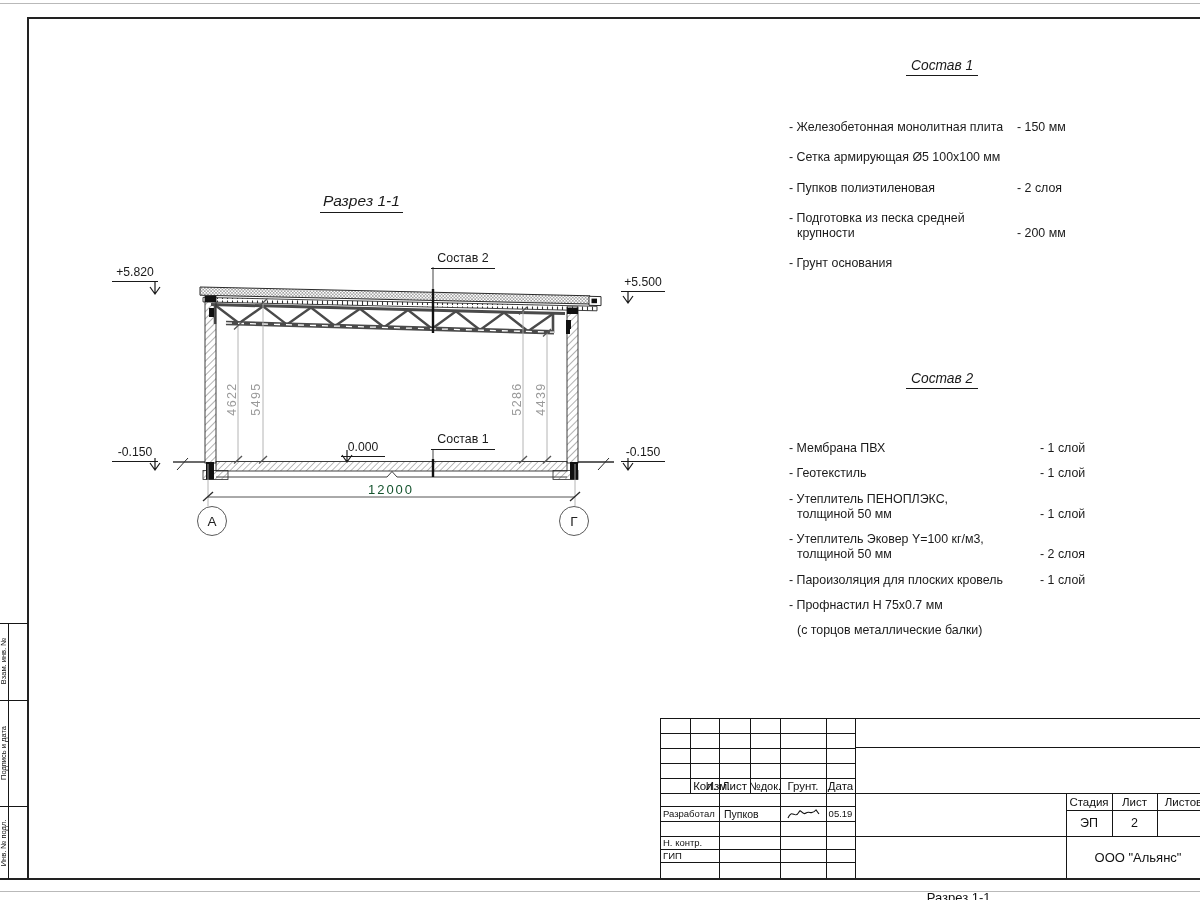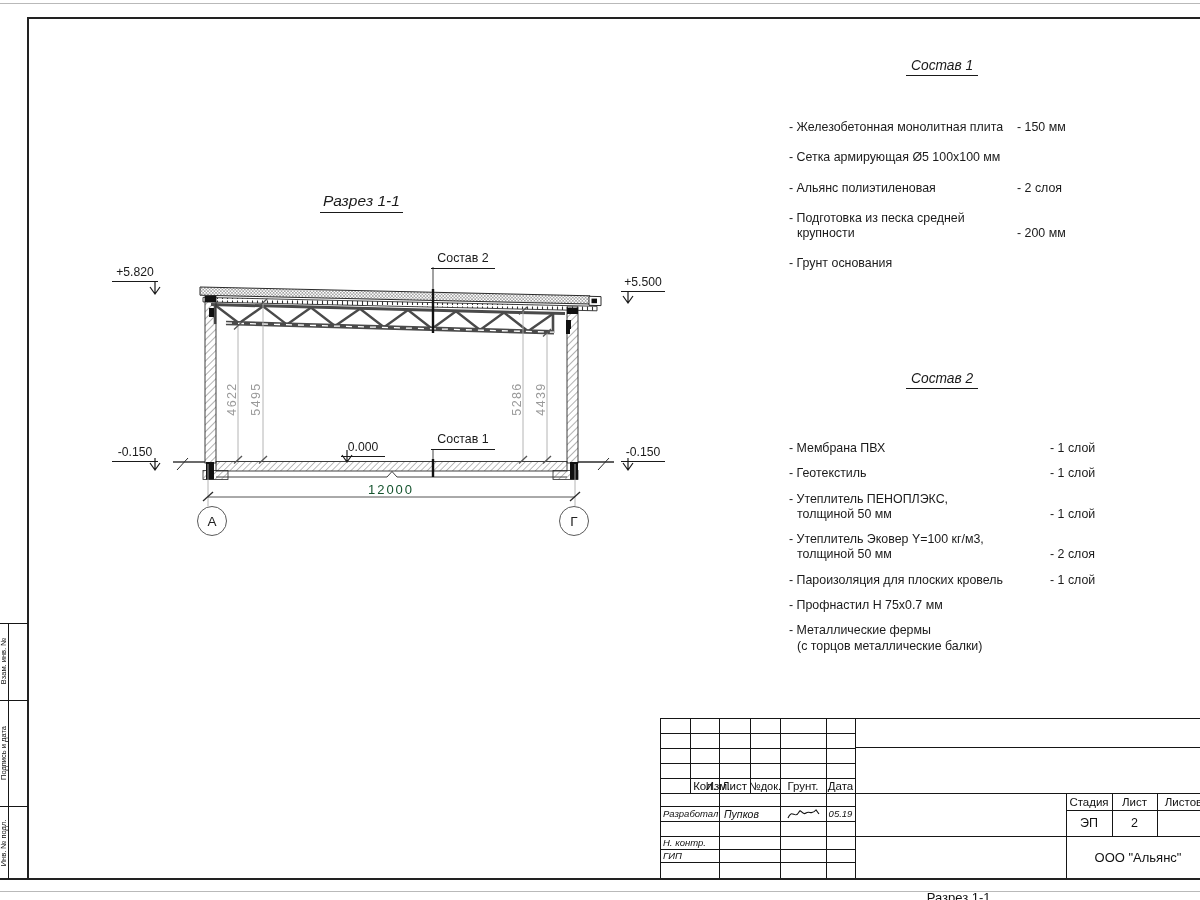--- a/index.html
+++ b/index.html
@@ -27,26 +27,26 @@
   
   .comp-h{position:absolute;font-size:13.8px;font-style:italic;border-bottom:1.2px solid #1a1a1a;
           padding:0 5px 2px 5px;}
   .comp{position:absolute;width:305px;font-size:12.4px;line-height:15.3px;}
   .comp .item{position:relative;}
   .comp .l2{margin-left:8px;}
   .comp .val{position:absolute;bottom:0;white-space:nowrap;}
   .comp.s1 .item{margin-bottom:15px;}
   .comp.s2 .item{margin-bottom:10px;}
   .comp.s1 .val{left:228px;}
-  .comp.s2 .val{left:261px;}
+  .comp.s2 .val{left:251px;}
   
   .cell{position:absolute;display:flex;align-items:center;justify-content:center;
         font-size:11.5px;color:#111;overflow:hidden;white-space:nowrap;}
   .cell.left{justify-content:flex-start;padding-left:2px;}
-  .cell.small{font-size:9.5px;font-style:italic;}
+  .cell.small{font-size:9.5px;}
   .cell.tiny{font-size:11px;}
   .cell.big{font-size:13px;}
   
   .mlab{position:absolute;width:86px;height:10px;font-size:7.5px;color:#111;
         text-align:center;transform:rotate(-90deg);white-space:nowrap;}
   svg{position:absolute;left:0;top:0;}
 </style>
 </head>
 <body>
 
@@ -187,21 +187,21 @@
 <div class="comp-h" style="left:906px;top:58px;">Состав 1</div>
 <div class="comp s1" style="left:789px;top:120px;">
   <div class="item">
     <div>- Железобетонная  монолитная плита</div>
     <span class="val">- 150 мм</span>
   </div>
   <div class="item">
     <div>- Сетка армирующая Ø5 100х100 мм</div>
   </div>
   <div class="item">
-    <div>- Альянс полиэтиленовая</div>
+    <div>- Пупков полиэтиленовая</div>
     <span class="val">-  2 слоя</span>
   </div>
   <div class="item">
     <div>- Подготовка из песка средней</div>
     <div class="l2">крупности</div>
     <span class="val">- 200 мм</span>
   </div>
   <div class="item">
     <div>- Грунт основания</div>
   </div>
@@ -228,21 +228,20 @@
     <span class="val">- 2 слоя</span>
   </div>
   <div class="item">
     <div>- Пароизоляция для плоских кровель</div>
     <span class="val">- 1 слой</span>
   </div>
   <div class="item">
     <div>- Профнастил Н 75х0.7 мм</div>
   </div>
   <div class="item">
-    <div>- Металлические фермы</div>
     <div class="l2">(с торцов металлические балки)</div>
   </div>
 </div>
 
 <div>
 
   <div class="hl" style="left:660px;top:718px;width:540px;"></div>
   <div class="hl" style="left:660px;top:733px;width:195px;"></div>
   <div class="hl" style="left:660px;top:748px;width:195px;"></div>
   <div class="hl" style="left:660px;top:763px;width:195px;"></div>

